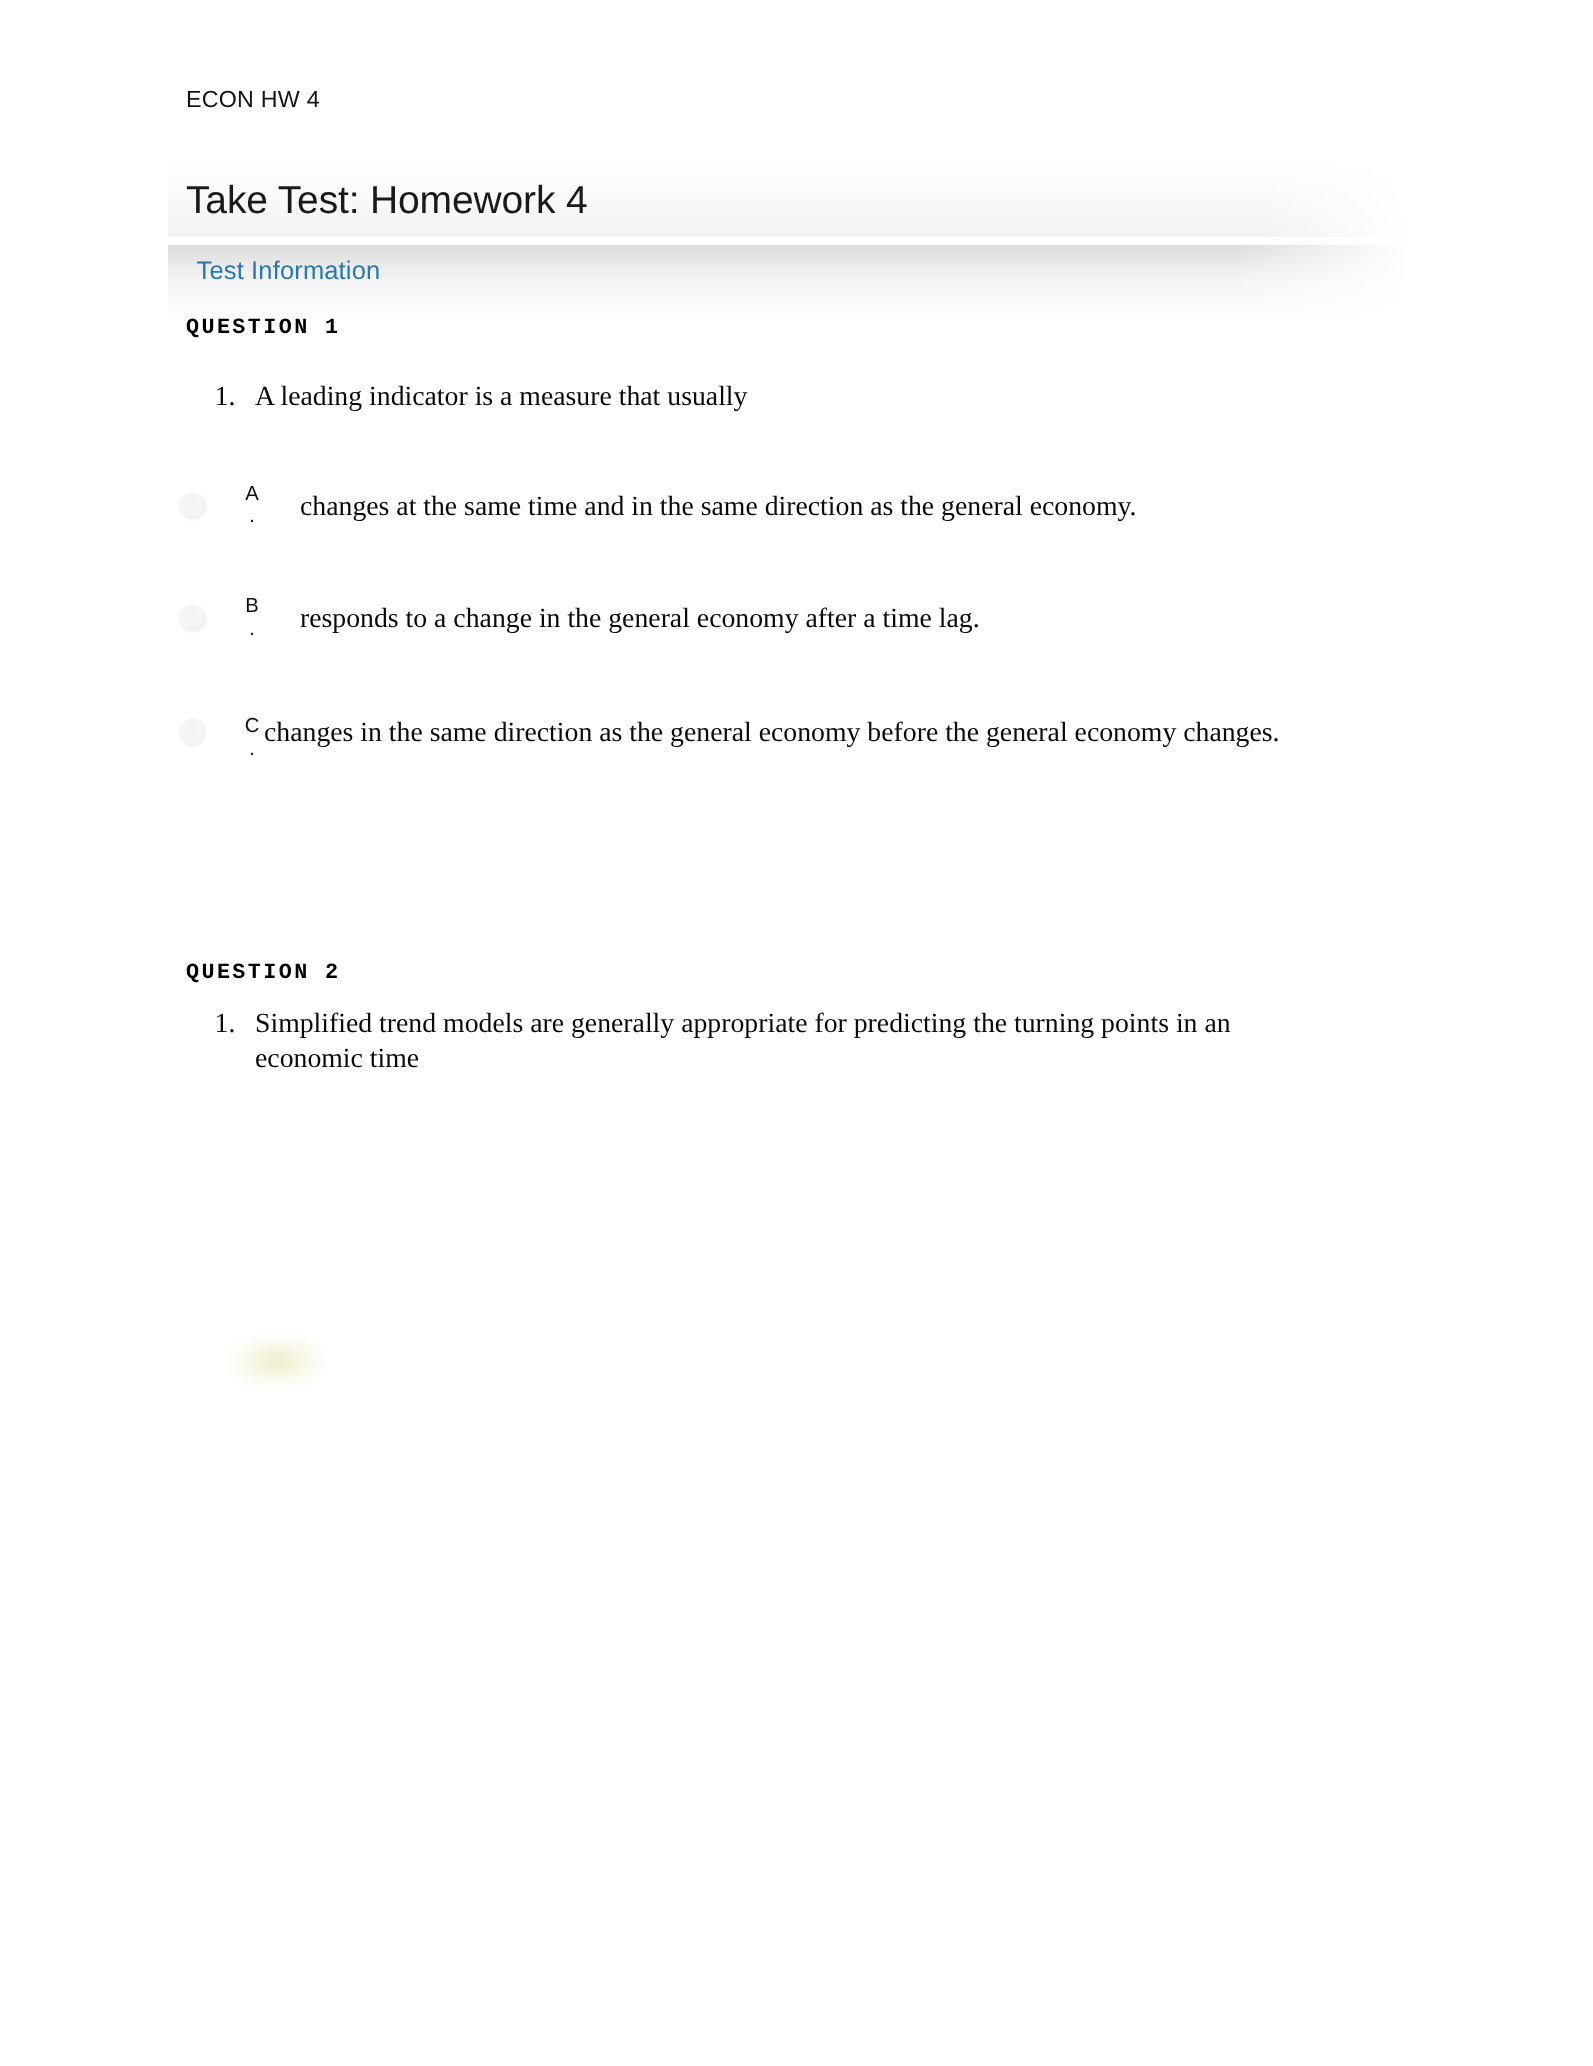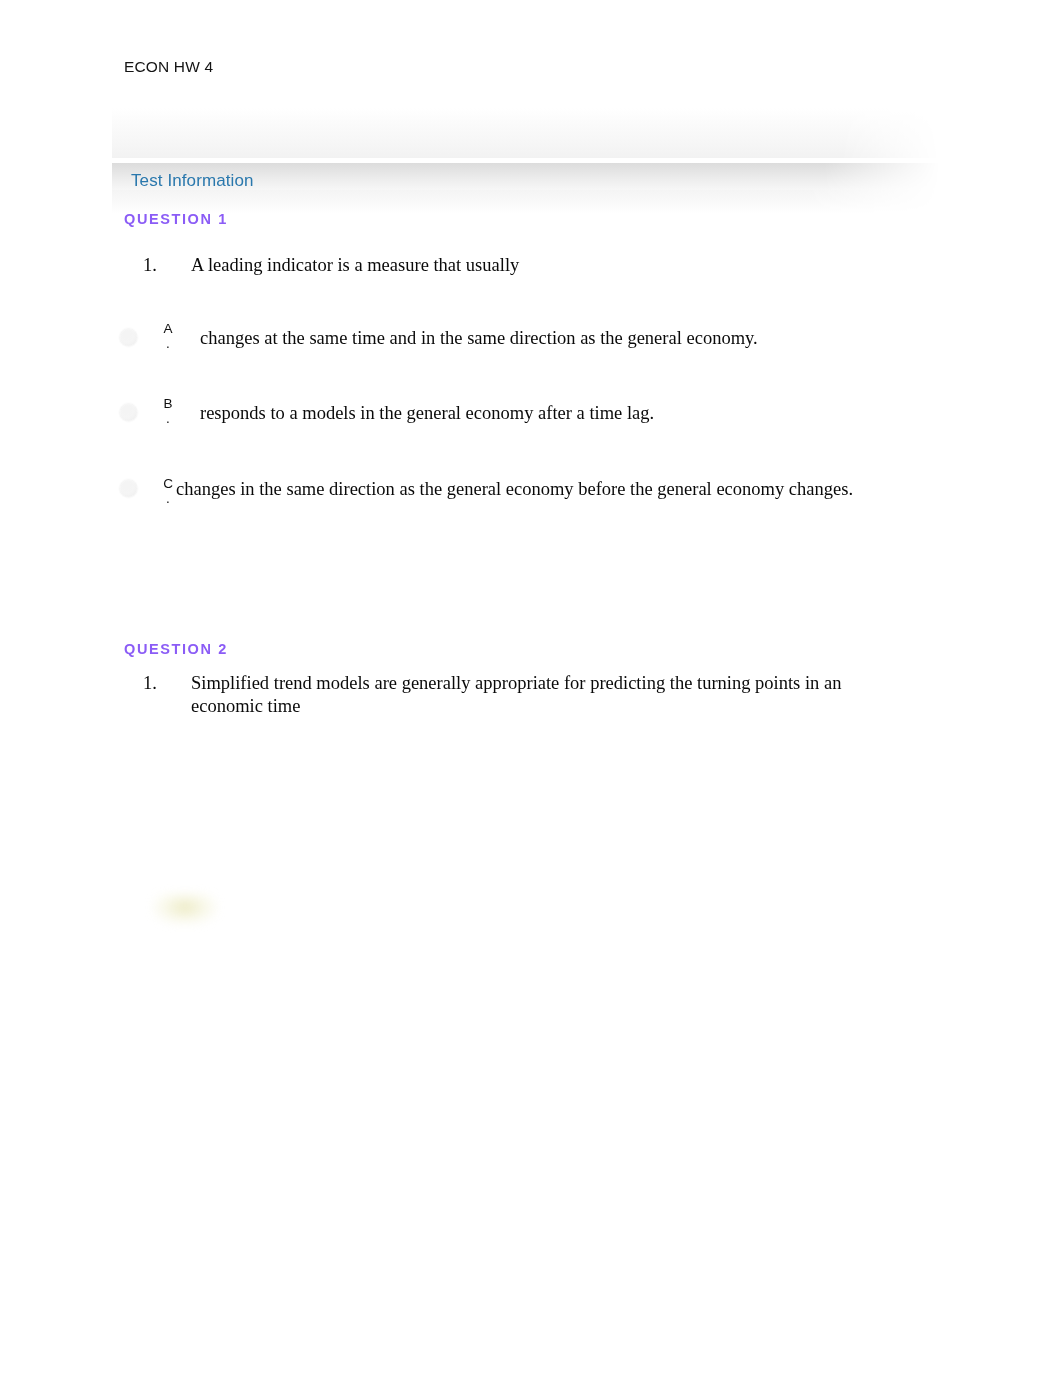--- a/index.html
+++ b/index.html
@@ -103,25 +103,25 @@
     font-weight: normal;
     color: #2a78ad;
     letter-spacing: 0.1px;
     white-space: nowrap;
   }
 
   
   .question-label {
     position: absolute;
     left: 124px;
-    font-family: Liberation Sans, sans-serif;
+    font-family: Liberation Mono, monospace;
     font-size: 14.5px;
     font-weight: bold;
     letter-spacing: 1.6px;
-    color: #8b5cf6;
+    color: #000000;
     white-space: nowrap;
   }
   #q1-label { top: 211px; }
   #q2-label { top: 593px; margin-top: 48px; }
 
   
   .stem {
     position: absolute;
     font-family: "Liberation Serif", serif;
     font-size: 18.5px;
@@ -130,21 +130,21 @@
   }
   .stem .num {
     position: absolute;
     left: 0;
     top: 0;
     width: 34px;
     text-align: left;
   }
   .stem .body {
     display: block;
-    margin-left: 48px;
+    margin-left: 27px;
   }
   #q1-stem { left: 143px; top: 254px; width: 760px; }
   #q2-stem { left: 143px; top: 672px; width: 725px; }
 
   
   .option {
     position: absolute;
     left: 120px;
     width: 800px;
     font-family: "Liberation Serif", serif;
@@ -210,20 +210,21 @@
   }
 </style>
 </head>
 <body>
 
 <div class="page">
 
   <div class="doc-header">ECON HW 4</div>
 
   <div class="title-band"></div>
+  <div class="title-text">Take Test: Homework 4</div>
 
   <div class="section-band"></div>
   <div class="section-band-fade"></div>
   <div class="section-title">Test Information</div>
 
   <div class="question-label" id="q1-label">QUESTION 1</div>
 
   <div class="stem" id="q1-stem">
     <span class="num">1.</span>
     <span class="body">A leading indicator is a measure that usually</span>
@@ -237,21 +238,21 @@
     </span>
     <span class="opt-text">changes at the same time and in the same direction as the general economy.</span>
   </div>
 
   <div class="option" id="opt-b">
     <span class="radio"></span>
     <span class="letter-col">
       <span>B</span>
       <span class="dot">.</span>
     </span>
-    <span class="opt-text">responds to a models in the general economy after a time lag.</span>
+    <span class="opt-text">responds to a change in the general economy after a time lag.</span>
   </div>
 
   <div class="option" id="opt-c">
     <span class="radio"></span>
     <span class="letter-col">
       <span>C</span>
       <span class="dot">.</span>
     </span>
     <span class="opt-text">changes in the same direction as the general economy before the general economy changes.</span>
   </div>

